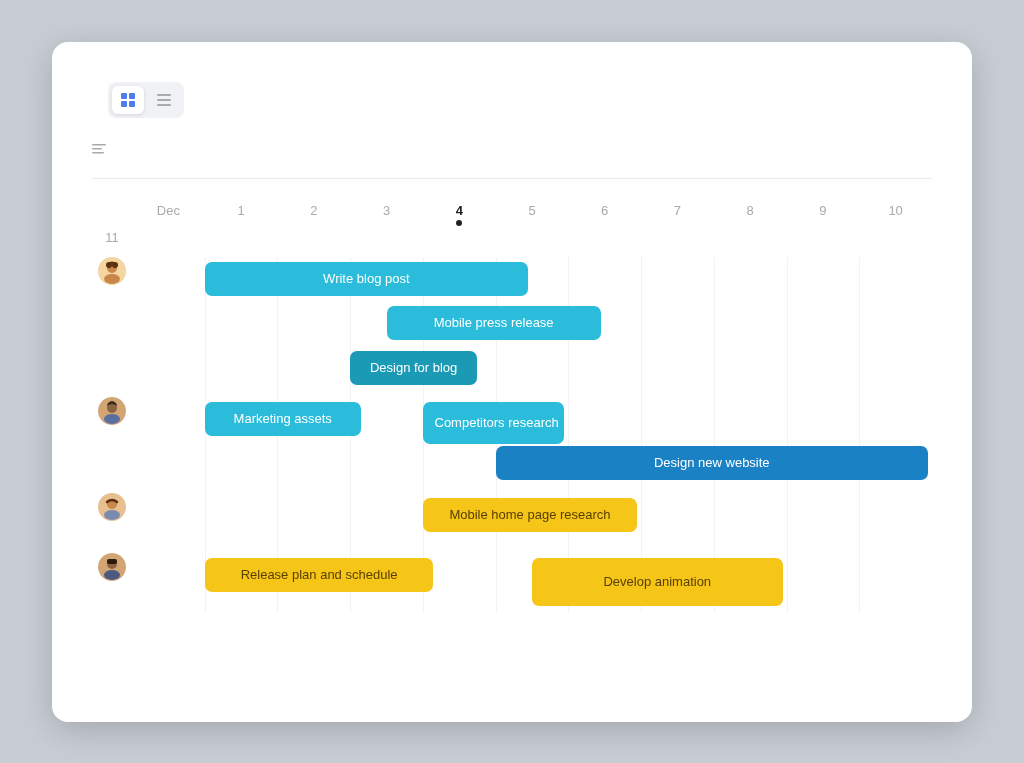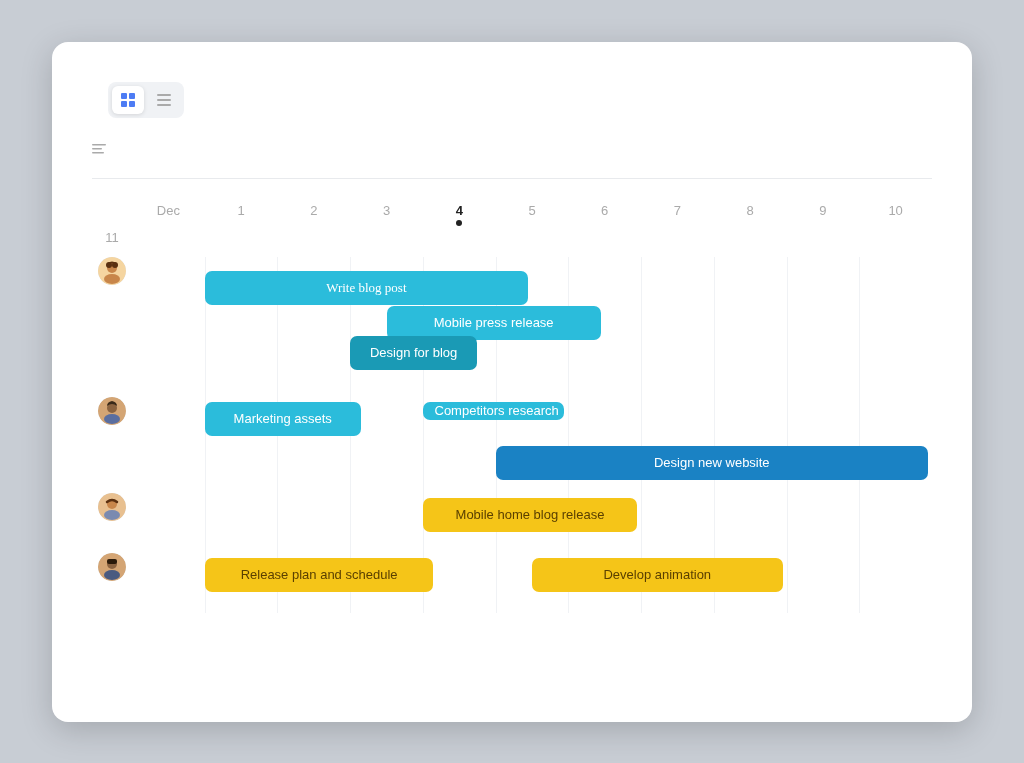--- a/index.html
+++ b/index.html
@@ -275,74 +275,74 @@
                     <circle cx="14" cy="14" r="14" fill="#f5d5a0"></circle>
                     <circle cx="14" cy="11" r="5" fill="#c8864a"></circle>
                     <ellipse cx="14" cy="22" rx="8" ry="5" fill="#c8864a"></ellipse>
                     <circle cx="11" cy="8" r="3" fill="#5a3010"></circle>
                     <circle cx="17" cy="8" r="3" fill="#5a3010"></circle>
                     <path d="M10 7 Q14 4 18 7" stroke="#5a3010" stroke-width="2" fill="none"></path>
                   </svg>
                 </div>
               </div>
               <div class="row-bars" style="min-height: 132px;">
-                <div class="task-bar blue" style="left: 9.09091%; width: calc(40.9091% - 4px); top: 14px; height: 34px; font-family: Liberation Serif, serif;">Write blog post</div>
+                <div class="task-bar blue" style="left: 9.09091%; width: calc(40.9091% - 4px); top: 5px; height: 34px;">Write blog post</div>
                 <div class="task-bar blue" style="left: 31.8182%; width: calc(27.2727% - 4px); top: 49px; height: 34px;">Mobile press release</div>
-                <div class="task-bar teal" style="left: 27.2727%; width: calc(16.3636% - 4px); top: 79px; height: 34px;">Design for blog</div>
+                <div class="task-bar teal" style="left: 27.2727%; width: calc(16.3636% - 4px); top: 94px; height: 34px;">Design for blog</div>
               </div>
             </div>
             <div style="height: 8px;"></div>
             <div class="row-wrap">
               <div class="row-avatar">
                 <div class="avatar-circle">
                   <svg width="28" height="28" viewBox="0 0 28 28">
                     <circle cx="14" cy="14" r="14" fill="#d4a574"></circle>
                     <circle cx="14" cy="11" r="5" fill="#8B6340"></circle>
                     <ellipse cx="14" cy="22" rx="8" ry="5" fill="#5a6ea0"></ellipse>
                     <path d="M9 9 Q14 5 19 9 Q19 5 14 4 Q9 5 9 9" fill="#3a2a1a"></path>
                   </svg>
                 </div>
               </div>
               <div class="row-bars" style="min-height: 88px;">
                 <div class="task-bar blue" style="left: 9.09091%; width: calc(20% - 4px); top: 5px; height: 34px; text-align: right;">Marketing assets</div>
-                <div class="task-bar blue" style="left: 36.3636%; width: calc(18.1818% - 4px); top: 5px; height: 18px; padding-left: 16px;">Competitors research</div>
+                <div class="task-bar blue" style="left: 36.3636%; width: calc(18.1818% - 4px); top: 5px; height: 42px; padding-left: 16px;">Competitors research</div>
                 <div class="task-bar dark-blue" style="left: 45.4545%; width: calc(54.5455% - 4px); top: 49px; height: 34px;">Design new website</div>
               </div>
             </div>
             <div style="height: 8px;"></div>
             <div class="row-wrap">
               <div class="row-avatar">
                 <div class="avatar-circle">
                   <svg width="28" height="28" viewBox="0 0 28 28">
                     <circle cx="14" cy="14" r="14" fill="#e8c090"></circle>
                     <circle cx="14" cy="11" r="5" fill="#c8864a"></circle>
                     <ellipse cx="14" cy="22" rx="8" ry="5" fill="#7a8ab0"></ellipse>
                     <path d="M9 9 Q14 5 19 9" stroke="#5a3010" stroke-width="2.5" fill="none" stroke-linecap="round"></path>
                   </svg>
                 </div>
               </div>
               <div class="row-bars" style="min-height: 44px;">
-                <div class="task-bar yellow" style="left: 36.3636%; width: calc(27.2727% - 4px); top: 5px; height: 34px;">Mobile home blog release</div>
+                <div class="task-bar yellow" style="left: 36.3636%; width: calc(27.2727% - 4px); top: 5px; height: 34px;">Mobile home page research</div>
               </div>
             </div>
             <div style="height: 8px;"></div>
             <div class="row-wrap">
               <div class="row-avatar">
                 <div class="avatar-circle">
                   <svg width="28" height="28" viewBox="0 0 28 28">
                     <circle cx="14" cy="14" r="14" fill="#d4a574"></circle>
                     <circle cx="14" cy="11" r="5" fill="#8B6340"></circle>
                     <ellipse cx="14" cy="22" rx="8" ry="5" fill="#4a5a80"></ellipse>
                     <rect x="9" y="6" width="10" height="5" rx="2" fill="#2a1a0a"></rect>
                   </svg>
                 </div>
               </div>
               <div class="row-bars" style="min-height: 44px;">
                 <div class="task-bar yellow" style="left: 9.09091%; width: calc(29.0909% - 4px); top: 5px; height: 34px;">Release plan and schedule</div>
-                <div class="task-bar yellow" style="left: 50%; width: calc(31.8182% - 4px); top: 5px; height: 34px;">Develop animation</div>
+                <div class="task-bar yellow" style="left: 50%; width: calc(31.8182% - 4px); top: 5px; height: 48px;">Develop animation</div>
               </div>
             </div>
             <div style="height: 8px;"></div>
           </div>
       </div>
 
     </div>
   </div>
 </div>
 

